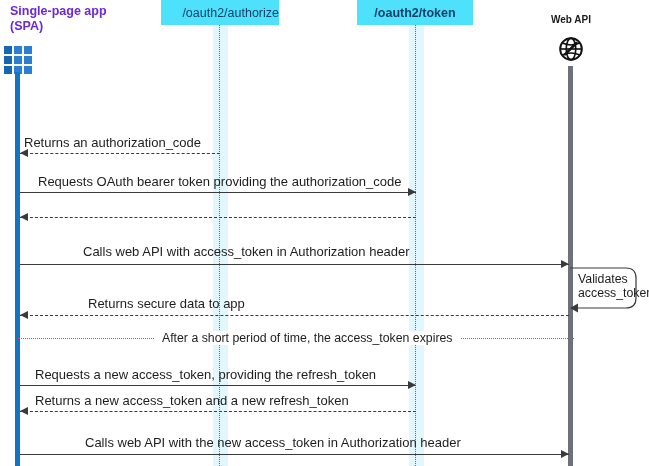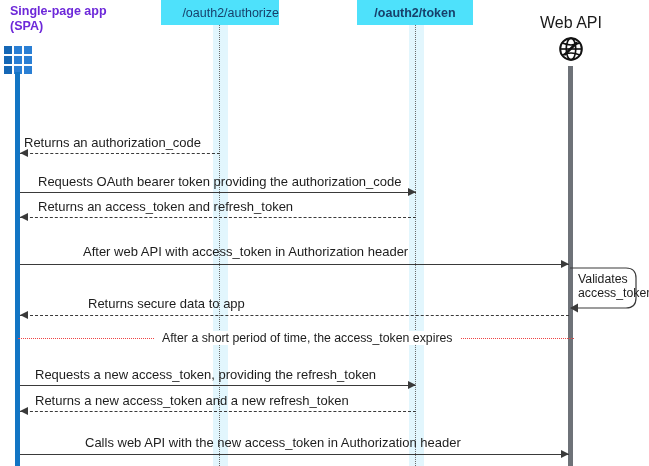--- a/index.html
+++ b/index.html
@@ -38,22 +38,22 @@
 
   .ep-box{
     height:25px;
     background:#4ee1fb;
     color:#17406b;
     font-size:12.5px;
     display:flex;align-items:center;justify-content:center;
     text-align:center;
   }
   .webapi-title{
-    font-size:16px;
-    font-weight:normal;
+    font-size:10px;
+    font-weight:bold;
     color:#1a1a1a;
     text-align:center;
     width:120px;
   }
   .globe{
     width:26px;height:26px;
   }
 
   
   .lifeline-band{
@@ -189,25 +189,24 @@
 
 
   <div class="msg-label" style="left:24px;top:136px;">Returns an authorization_code</div>
   <div class="arrow-line dashed" style="left:20px;top:153px;width:200px;"></div>
   <div class="head left" style="left:20px;top:148.5px;"></div>
 
   <div class="msg-label" style="left:38px;top:175px;">Requests OAuth bearer token providing the authorization_code</div>
   <div class="arrow-line solid" style="left:20px;top:192px;width:396px;"></div>
   <div class="head right" style="left:408px;top:187.5px;"></div>
 
-  <div class="msg-label" style="left:38px;top:200px;">Returns an access_token and refresh_token</div>
   <div class="arrow-line dashed" style="left:20px;top:217px;width:396px;"></div>
   <div class="head left" style="left:20px;top:212.5px;"></div>
 
-  <div class="msg-label" style="left:83px;top:245px;">After web API with access_token in Authorization header</div>
+  <div class="msg-label" style="left:83px;top:245px;">Calls web API with access_token in Authorization header</div>
   <div class="arrow-line solid" style="left:20px;top:264px;width:549px;"></div>
   <div class="head right" style="left:561px;top:259.5px;"></div>
 
   <svg class="abs" style="left:566px;top:264px;" width="83" height="50">
     <path d="M4 4 H60 Q70 4 70 14 V34 Q70 44 60 44 H12" fill="none" stroke="#3a3a3a" stroke-width="1.2"></path>
     <polygon points="12,39.5 12,48.5 4,44" fill="#3a3a3a"></polygon>
   </svg>
   <div class="selfcall-label" style="left:578px;top:272px;">Validates
 access_token</div>
 

